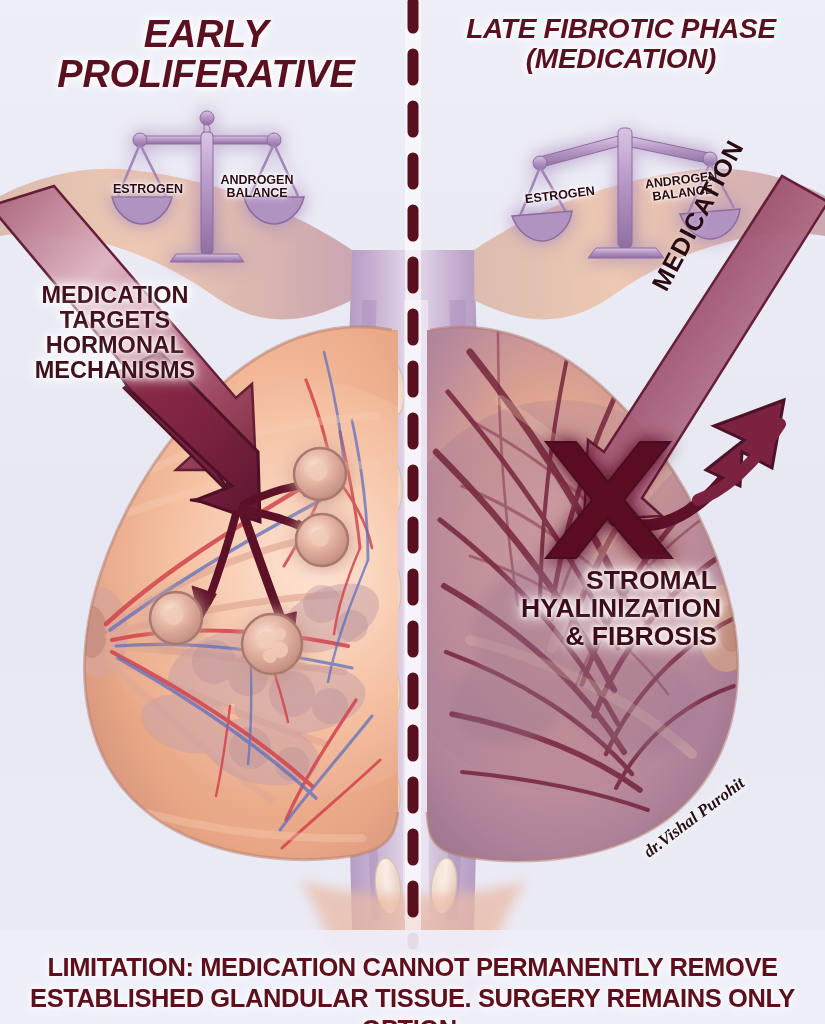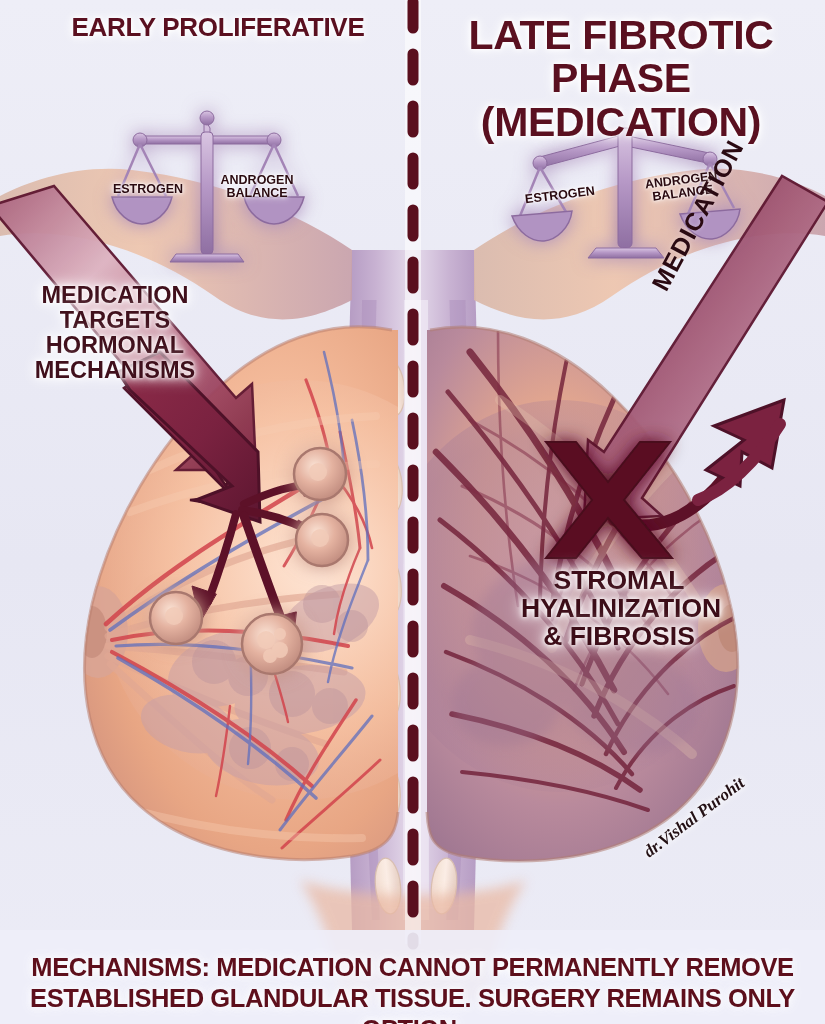--- a/index.html
+++ b/index.html
@@ -17,33 +17,33 @@
   .hdg{
     position:absolute;
     color:#5a1020;
     font-weight:bold;
     text-align:center;
     line-height:1.06;
     letter-spacing:-0.3px;
     text-shadow:0 0 7px #fff,0 0 14px #fff,0 0 4px #fff;
     font-family:"Liberation Sans", sans-serif;
   }
-  #hdg-left{left:20px;top:14px;width:396px;font-size:26px;}
-  #hdg-right{left:424px;top:14px;width:394px;font-size:41px;}
+  #hdg-left{left:8px;top:14px;width:396px;font-size:38px;font-style:italic;}
+  #hdg-right{left:424px;top:14px;width:394px;font-size:28px;font-style:italic;}
 
   #med-target-label{
     position:absolute;left:24px;top:283px;width:182px;
     color:#40101c;font-size:23.5px;font-weight:bold;line-height:1.06;
     text-align:center;
     text-shadow:0 0 6px #fff,0 0 12px #fff,0 0 3px #fff,0 0 18px #fff;
   }
   #stromal-label{
     position:absolute;left:521px;top:566px;width:196px;
     color:#3c0d18;font-size:26.5px;font-weight:bold;line-height:1.06;
-    text-align:center;
+    text-align:right;
     text-shadow:0 0 7px #fff,0 0 14px #fff,0 0 4px #fff,0 0 20px #fff;
   }
   #medication-diag-label{
     position:absolute;left:646px;top:282px;
     transform:rotate(-62deg);transform-origin:left top;
     color:#2a0a12;font-size:25px;font-weight:bold;letter-spacing:1px;
     white-space:nowrap;
     text-shadow:0 0 4px rgba(255,255,255,.35);
   }
   #signature{
@@ -479,17 +479,17 @@
 
   <div id="medication-diag-label">MEDICATION</div>
 
   <div id="stromal-label" style="white-space:pre-line">STROMAL
 HYALINIZATION
 &amp; FIBROSIS</div>
 
   <div id="signature">dr.Vishal Purohit</div>
 
   <div id="footer-caption">
-    <div>MECHANISMS: MEDICATION CANNOT PERMANENTLY REMOVE</div>
+    <div>LIMITATION: MEDICATION CANNOT PERMANENTLY REMOVE</div>
     <div>ESTABLISHED GLANDULAR TISSUE. SURGERY REMAINS ONLY OPTION.</div>
   </div>
 
 </div>
 
 </body></html>

